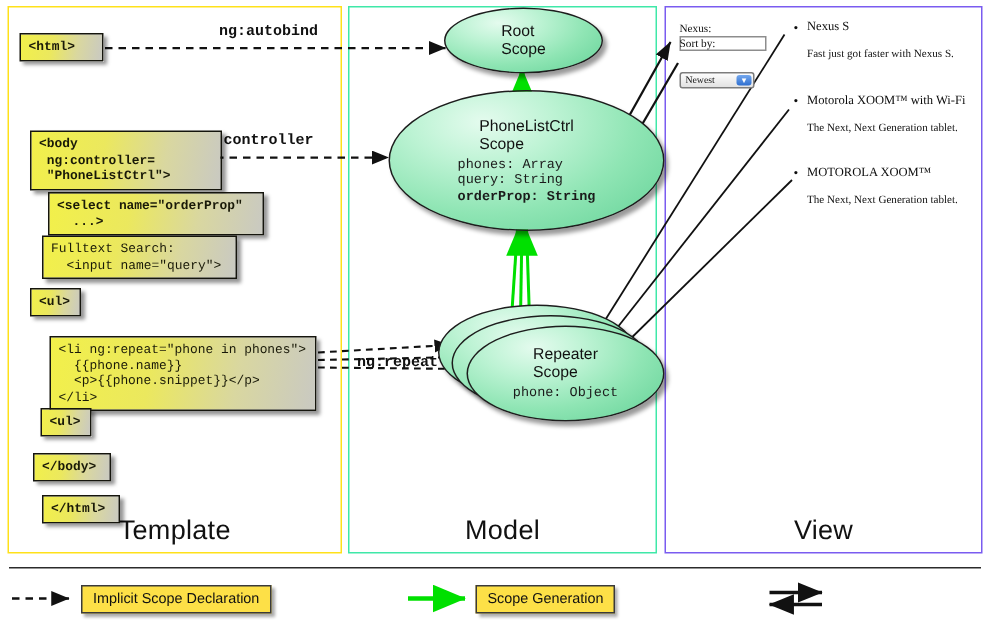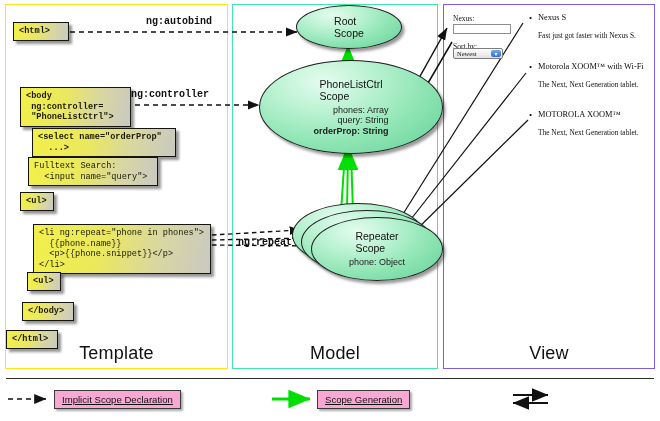--- a/index.html
+++ b/index.html
@@ -29,46 +29,46 @@
   .edgelbl{position:absolute;font-family:"Liberation Mono","DejaVu Sans Mono",monospace;
            font-size:10px;font-weight:700;color:#111;white-space:nowrap;}
 
   
   .ell{position:absolute;border-radius:50%;
        border:1.5px solid #1d1d1d;
        background:radial-gradient(ellipse at 34% 22%, #e4fbee 0%, #bdf3d4 28%, #8fe5b4 60%, #62d196 100%);
        box-shadow:2.5px 3px 3px rgba(0,0,0,.4);
        display:flex;flex-direction:column;align-items:center;justify-content:center;}
   .ell .ttl{font-family:"Liberation Sans",sans-serif;font-size:10.5px;color:#111;line-height:12px;text-align:left;}
-  .ell .props{font-family:Liberation Sans, sans-serif;
-              font-size:9px;line-height:10.5px;color:#1b1b1b;margin-top:3px;text-align:right;}
+  .ell .props{font-family:Liberation Mono, monospace;
+              font-size:9px;line-height:10.5px;color:#1b1b1b;margin-top:3px;text-align:left;}
   .ell .props b{font-weight:700;}
 
   
   .v-lbl{position:absolute;font-family:"Liberation Serif",serif;font-size:7.5px;color:#111;}
   .v-input{position:absolute;box-sizing:border-box;border:1px solid #8d8d8d;background:#fff;}
   .v-select{position:absolute;box-sizing:border-box;border:1px solid #7d7d7d;border-radius:2px;
             background:linear-gradient(#fdfdfd,#e2e2e2);
             font-family:"Liberation Serif",serif;font-size:6.5px;color:#111;
             padding:0 14px 0 3px;line-height:9px;}
   .v-select .arrowbtn{position:absolute;right:1px;top:1px;bottom:1px;width:10px;border-radius:2px;
         background:linear-gradient(#74a8ee,#2f6fd0);color:#fff;font-size:6px;
         display:flex;align-items:center;justify-content:center;line-height:1;}
   .v-item{position:absolute;font-family:"Liberation Serif",serif;color:#0d0d0d;white-space:nowrap;}
   .v-item .bullet{position:absolute;left:-9px;top:50%;transform:translateY(-50%);font-size:9px;}
   .v-title{font-size:8.4px;}
   .v-snip{position:absolute;font-family:"Liberation Serif",serif;font-size:7.4px;color:#111;white-space:nowrap;text-align:right;}
 
   
   #legend{position:absolute;left:0;top:378px;width:660px;height:43px;}
   #legend .rule{position:absolute;left:6px;right:6px;top:0;border-top:1.4px solid #2b2b2b;}
-  .lgbox{position:absolute;box-sizing:border-box;border:1.2px solid #3a3a3a;background:#f9a8d4;
+  .lgbox{position:absolute;box-sizing:border-box;border:1.2px solid #3a3a3a;background:#fde047;
          box-shadow:2px 2px 2px rgba(0,0,0,.33);
          font-family:"Liberation Sans",sans-serif;font-size:9.6px;color:#111;
-         padding:3px 7px;white-space:nowrap;text-decoration:underline;}
+         padding:3px 7px;white-space:nowrap;}
 </style>
 </head>
 <body>
 
 <div id="stage">
 
   <div class="panel" id="panel-template">
     <div class="panel-label">Template</div>
   </div>
   <div class="panel" id="panel-model">
@@ -113,42 +113,42 @@
     <line x1="526" y1="73" x2="404" y2="228" stroke="#111" stroke-width="1.2" marker-end="url(#ahThin)"></line>
     <line x1="528" y1="120" x2="410" y2="236" stroke="#111" stroke-width="1.2" marker-end="url(#ahThin)"></line>
   </svg>
 
   <div class="edgelbl" style="left:146px;top:16px;">ng:autobind</div>
   <div class="edgelbl" style="left:131px;top:89px;">ng:controller</div>
   <div class="edgelbl" style="left:238px;top:219px;margin-top:18px;">ng:repeat</div>
 
   <div class="cbox" style="left:13px;top:22px;width:56px;">&lt;html&gt;</div>
 
-  <div class="cbox" style="left:20px;top:87px;width:111px;">&lt;body
+  <div class="cbox" style="left:20px;top:87px;width:128px;">&lt;body
  ng:controller=
  "PhoneListCtrl"&gt;</div>
 
   <div class="cbox" style="left:32px;top:128px;width:144px;">&lt;select name="orderProp"
   ...&gt;</div>
 
   <div class="cbox plain" style="left:28px;top:157px;width:130px;">Fulltext Search:
   &lt;input name="query"&gt;</div>
 
   <div class="cbox" style="left:20px;top:192px;width:34px;">&lt;ul&gt;</div>
 
   <div class="cbox plain" style="left:33px;top:224px;width:178px;">&lt;li ng:repeat="phone in phones"&gt;
   {{phone.name}}
   &lt;p&gt;{{phone.snippet}}&lt;/p&gt;
 &lt;/li&gt;</div>
 
   <div class="cbox" style="left:27px;top:272px;width:34px;">&lt;ul&gt;</div>
 
   <div class="cbox" style="left:22px;top:302px;width:52px;">&lt;/body&gt;</div>
 
-  <div class="cbox" style="left:6px;top:330px;width:52px;">&lt;/html&gt;</div>
+  <div class="cbox" style="left:28px;top:330px;width:52px;">&lt;/html&gt;</div>
 
   <div class="ell" style="left:296px;top:5px;width:104px;height:42px;">
     <div class="ttl">
       <span>Root</span><br>
       <span>Scope</span>
     </div>
   </div>
 
   <div class="ell" style="left:259px;top:60px;width:182px;height:92px;">
     <div class="ttl">
@@ -170,21 +170,21 @@
       <span>Scope</span>
     </div>
     <div class="props">
       <div>phone: Object</div>
     </div>
   </div>
 
   <div class="v-lbl" style="left:453px;top:14px;">Nexus:</div>
   <input class="v-input" style="left: 453px; top: 24px; width: 58px; height: 10px; font-size: 7px; padding: 0px 2px;" value="">
 
-  <div class="v-lbl" style="left:453px;top:42px;">Sort by:</div>
+  <div class="v-lbl" style="left:453px;top:24px;">Sort by:</div>
   <div class="v-select" style="left:453px;top:48px;width:50px;height:11px;">
     <span>Newest</span>
     <span class="arrowbtn">▾</span>
   </div>
 
   <div class="v-item v-title" style="left:538px;top:13px;">
     <span class="bullet">•</span>
     <span>Nexus S</span>
   </div>
   <div class="v-snip" style="left:538px;top:31px;">Fast just got faster with Nexus S.</div>

